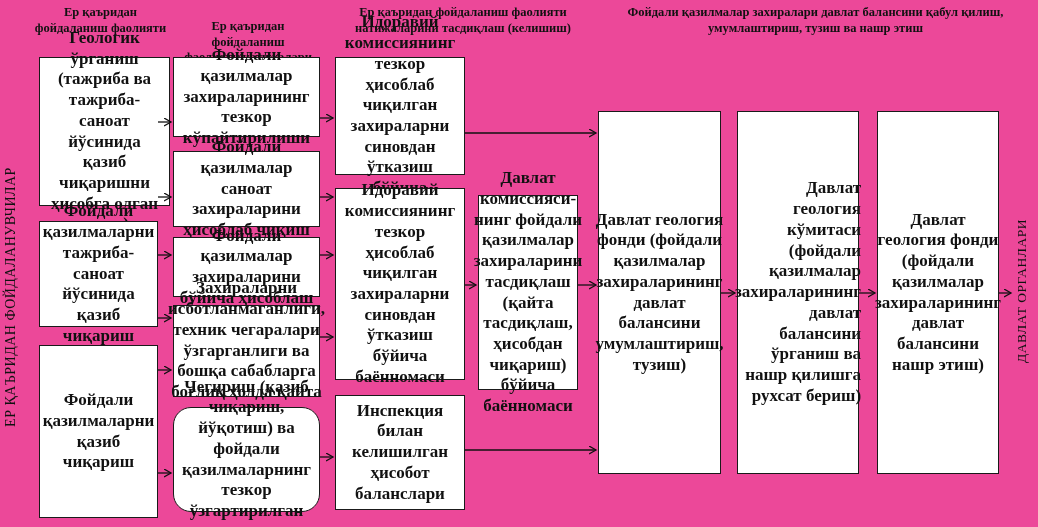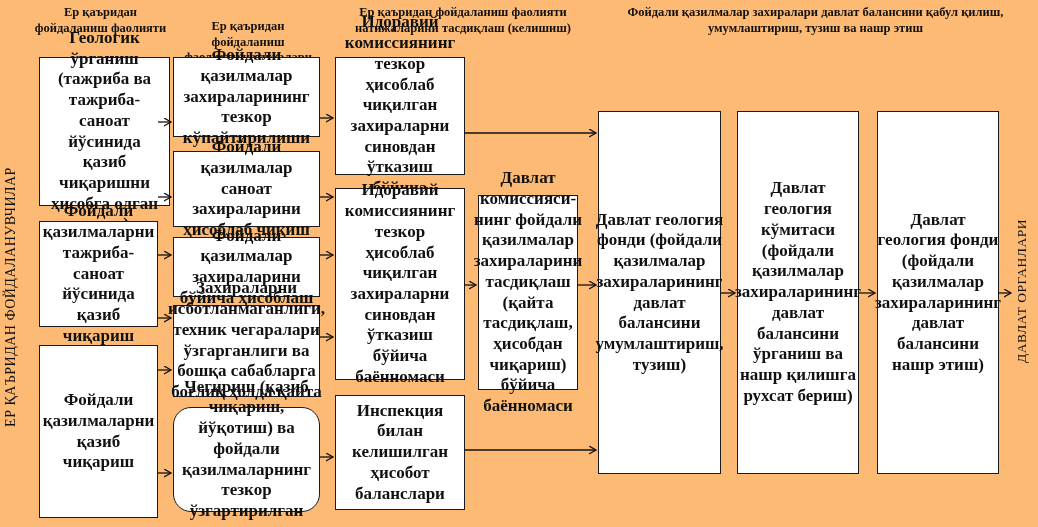--- a/index.html
+++ b/index.html
@@ -1,19 +1,19 @@
 <!DOCTYPE html>
 <html><head>
 <meta charset="utf-8">
 <style>
   html,body{margin:0;padding:0;background:#fff;}
   #canvas{
     position:relative;
     width:1038px;height:527px;
-    background:#fdba74;
+    background:#ec4899;
     font-family:"Liberation Serif","DejaVu Serif",serif;
     color:#111;
     overflow:hidden;
   }
   .hdr{
     position:absolute;
     font-size:12.5px;font-weight:bold;
     text-align:center;line-height:1.25;
     color:#111;
   }
@@ -49,21 +49,21 @@
   .c2d{left:173px;top:305px;width:147px;height:92px;}
   .c2e{left:173px;top:407px;width:147px;height:105px;border-radius:18px;}
   
   .c3a{left:335px;top:57px;width:130px;height:118px;}
   .c3b{left:335px;top:188px;width:130px;height:192px;}
   .c3c{left:335px;top:395px;width:130px;height:115px;}
   
   .c4{left:478px;top:195px;width:100px;height:195px;}
   
   .t1{left:598px;top:111px;width:123px;height:363px;}
-  .t2{left:737px;top:111px;width:122px;height:363px;}
+  .t2{left:737px;top:111px;width:122px;height:363px;text-align:right;}
   .t3{left:877px;top:111px;width:122px;height:363px;}
   
   .h1{left:28px;top:5px;width:145px;}
   .h2{left:183px;top:5px;width:130px;margin-top:14px;}
   .h3{left:337px;top:5px;width:252px;}
   .h4{left:598px;top:5px;width:435px;}
   
   .lbl-left{width:330px;left:-154px;top:288px;}
   .lbl-right{width:200px;left:922px;top:282px;font-size:13.5px;}
   #arrows{position:absolute;left:0;top:0;width:1038px;height:527px;pointer-events:none;}

